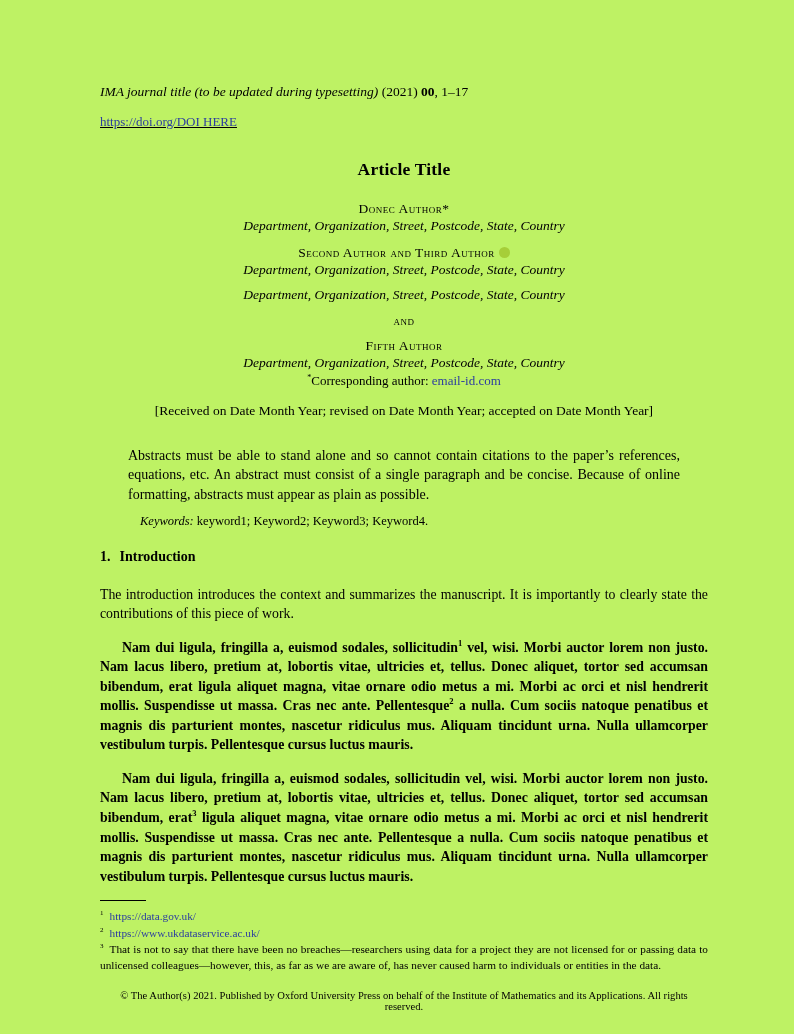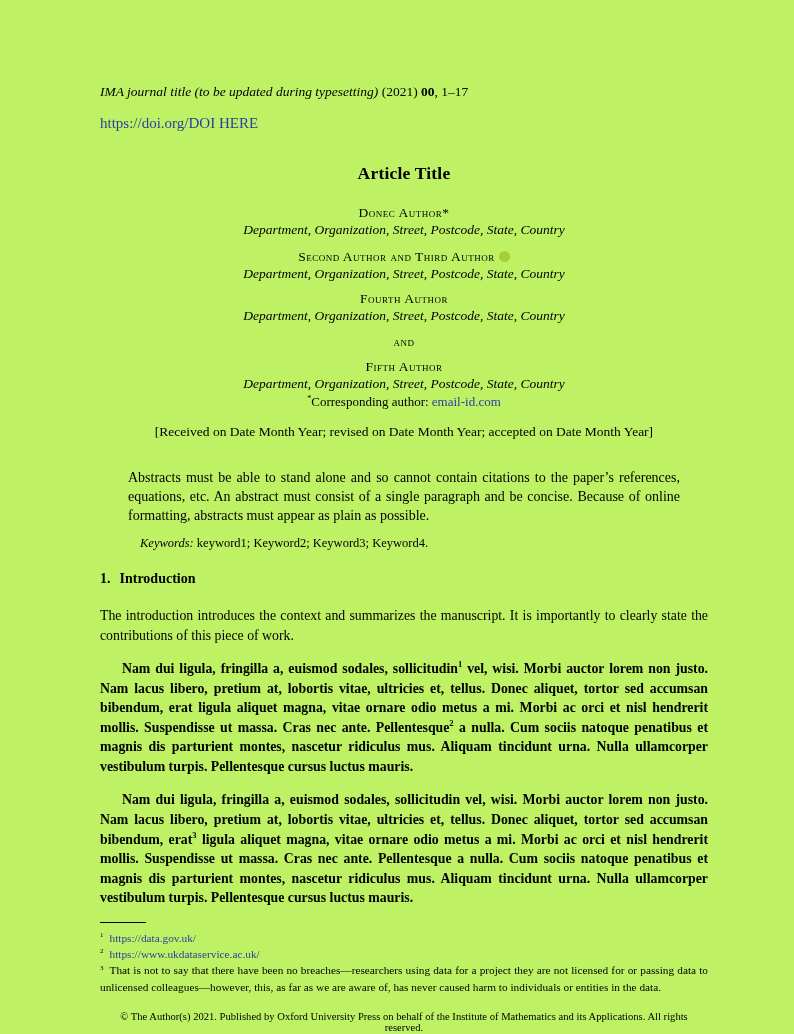--- a/index.html
+++ b/index.html
@@ -17,21 +17,21 @@
     box-sizing:border-box;
     padding:70px 86px 36px 100px;
     display:flex;flex-direction:column;
     overflow:hidden;
   }
   .it{font-style:italic;}
   .bold{font-weight:bold;}
   a{color:var(--link);text-decoration:none;cursor:pointer;}
 
   .journal-line{font-size:13.5px;line-height:1.25;}
-  .doi-line{font-size:15px;}
+  .doi-line{font-size:13px;text-decoration:underline;}
 
   .article-title{
     text-align:center;font-size:17.5px;font-weight:bold;
     margin-top:16px;letter-spacing:0.2px;
   }
 
   .author-block{text-align:center;margin-top:9px;}
   .author-name{
     font-variant:small-caps;font-size:13.5px;letter-spacing:0.5px;
   }
@@ -91,21 +91,20 @@
       <div class="author-name">Donec Author*</div>
       <div class="affiliation">Department, Organization, Street, Postcode, State, Country</div>
     </div>
 
     <div class="author-block">
       <div><span class="author-name">Second Author and Third Author</span><span class="orcid"></span></div>
       <div class="affiliation">Department, Organization, Street, Postcode, State, Country</div>
     </div>
 
     <div class="author-block">
-      <div class="author-name">Fourth Author</div>
       <div class="affiliation">Department, Organization, Street, Postcode, State, Country</div>
     </div>
 
     <div class="and-sep">and</div>
 
     <div class="author-block">
       <div class="author-name">Fifth Author</div>
       <div class="affiliation">Department, Organization, Street, Postcode, State, Country</div>
       <div class="corresponding"><sup>*</sup><span>Corresponding author: </span><a>email-id.com</a></div>
     </div>

